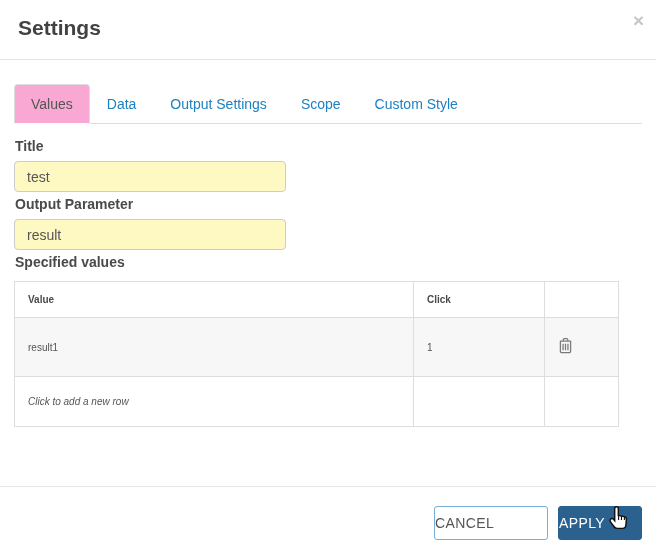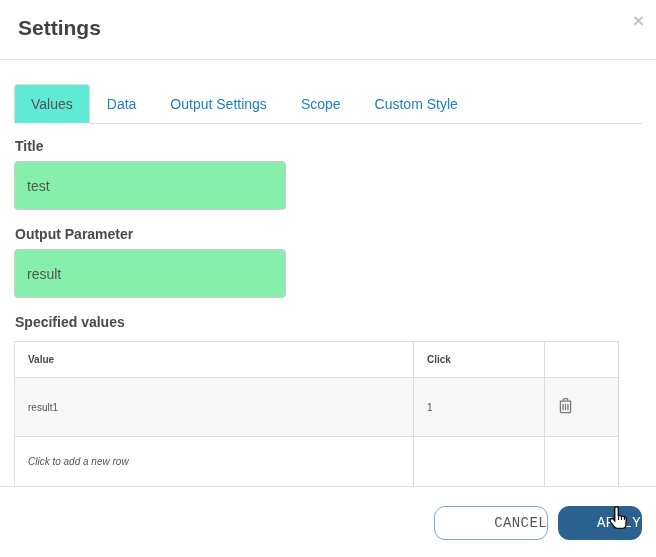--- a/index.html
+++ b/index.html
@@ -44,44 +44,44 @@
     font-size:14px;
     padding:11px 16px;
     margin-bottom:-1px;
     cursor:pointer;
     color:var(--tab-link, #1d80c3);
     border:1px solid transparent;
     white-space:nowrap;
   }
   .tab.active {
     color:#555;
-    background:#5eead4;
+    background:#f9a8d4;
     border:1px solid #ddd;
     border-bottom-color:#fff;
     border-radius:4px 4px 0 0;
   }
   .field-label {
     display:block;
     font-size:14px;
     font-weight:bold;
     color:#4a4a4a;
     margin:14px 0 7px 1px;
   }
-  .field-label.spaced { margin-top:16px; }
+  .field-label.spaced { margin-top:4px; }
   .text-input {
     width:272px;
-    height:49px;
+    height:31px;
     border:1px solid #ccc;
     border-radius:4px;
     padding:0 12px;
     font-size:14px;
     color:#555;
     font-family:"Liberation Sans", sans-serif;
     outline:none;
-    background:#86efac;
+    background:#fef9c3;
   }
   .values-table {
     width:604px;
     border-collapse:collapse;
     font-size:10px;
     margin-top:11px;
     table-layout:fixed;
   }
   .values-table th, .values-table td {
     border:1px solid #ddd;
@@ -116,27 +116,27 @@
     left:0; bottom:0;
     width:100%;
     border-top:1px solid #e5e5e5;
     padding:19px 14px 17px;
     display:flex;
     justify-content:flex-end;
     gap:10px;
     background:#fff;
   }
   .btn {
-    font-family:Liberation Mono, monospace;
+    font-family:Liberation Sans, sans-serif;
     font-size:14px;
     letter-spacing:.4px;
     height:34px;
-    border-radius:11px;
-    cursor:pointer;
-    text-align:right;
+    border-radius:3px;
+    cursor:pointer;
+    text-align:left;
   }
   .btn-cancel {
     width:114px;
     background:#fff;
     border:1px solid var(--cancel-border, #79aed4);
     color:#555;
   }
   .btn-apply {
     width:84px;
     background:var(--apply-bg, #2a618f);

